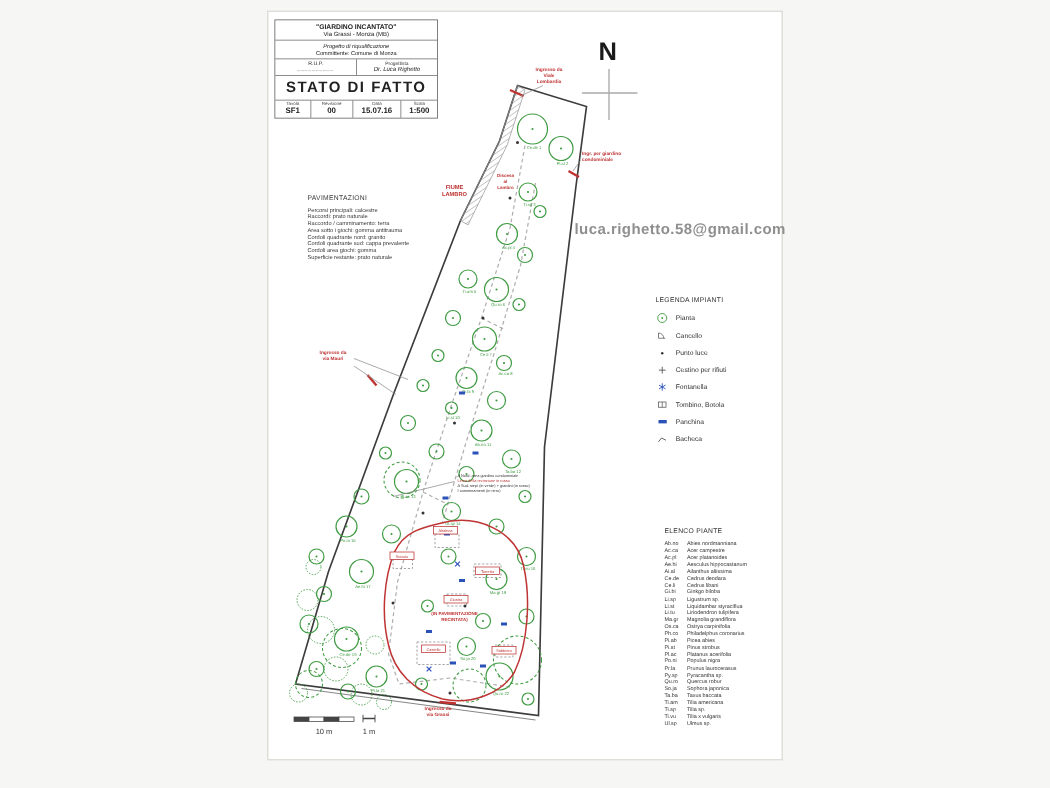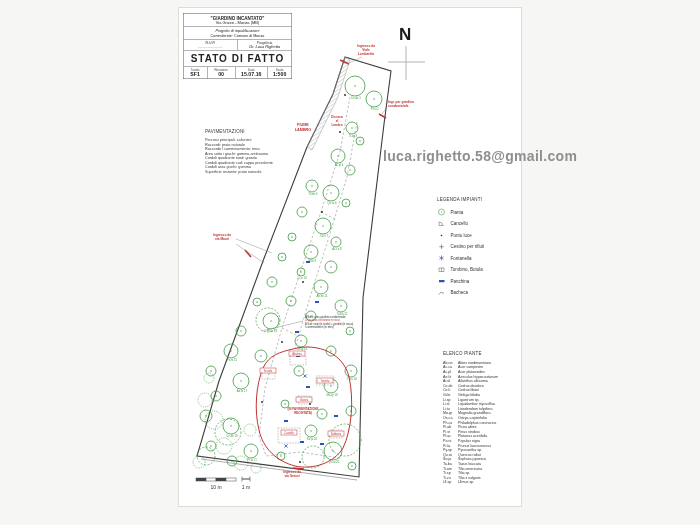--- a/index.html
+++ b/index.html
@@ -36,21 +36,21 @@
   #legend{width:170px;color:#333;}
   #legend .t{font-size:9px;letter-spacing:.4px;margin-bottom:8px;}
   .leg-row{display:flex;align-items:center;height:23px;}
   .leg-ic{width:18px;height:16px;flex:0 0 18px;margin-right:9px;}
   .leg-lb{font-size:9px;}
   #plants{width:200px;color:#333;}
   #plants .t{font-size:9px;letter-spacing:.4px;margin-bottom:8px;}
   .pl-row{display:flex;line-height:9.2px;}
   .pl-code{width:30px;flex:0 0 30px;font-size:7.2px;}
   .pl-name{font-size:7.2px;}
-  #email{color:#8f8f8f;font-size:14px;font-weight:bold;letter-spacing:.3px;}
+  #email{color:#8f8f8f;font-size:10px;font-weight:bold;letter-spacing:.3px;}
   svg text{font-family:"Liberation Sans",sans-serif;}
 </style>
 </head>
 <body>
 
 <div id="page">
   <div id="sheet"></div>
 
   <div class="abs x2" style="left:183px;top:13px;">
     <div id="tblock">

